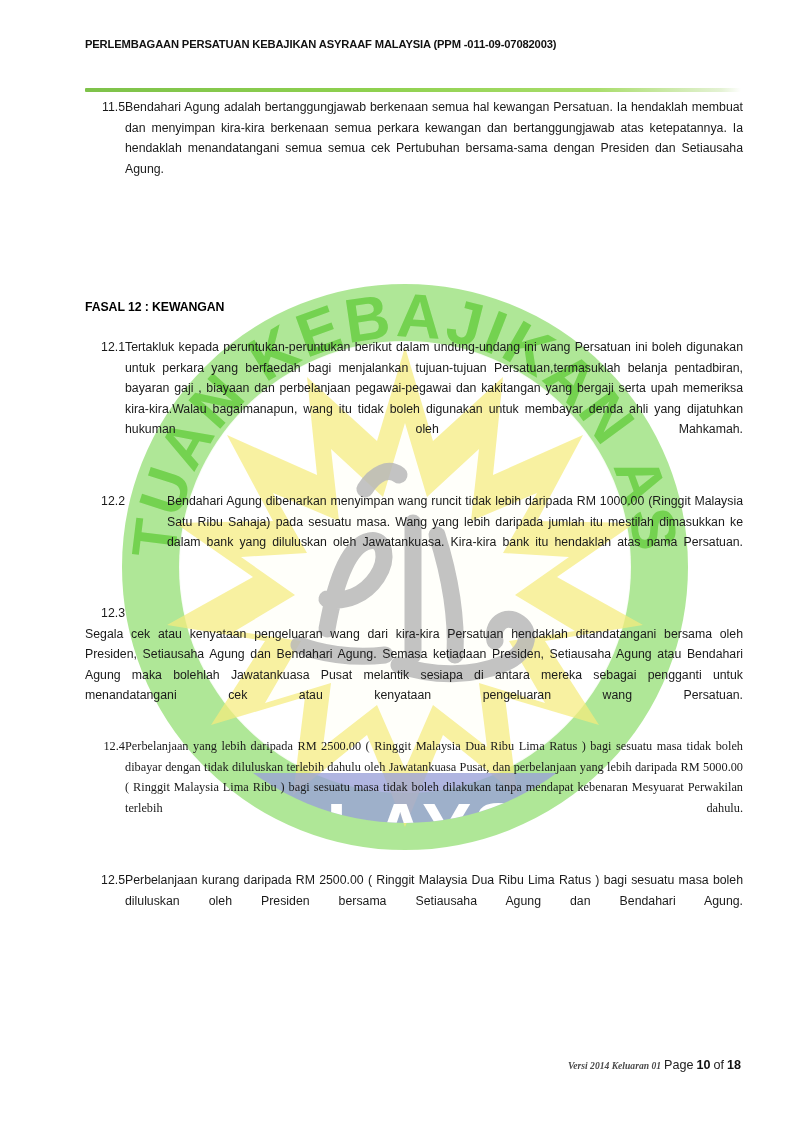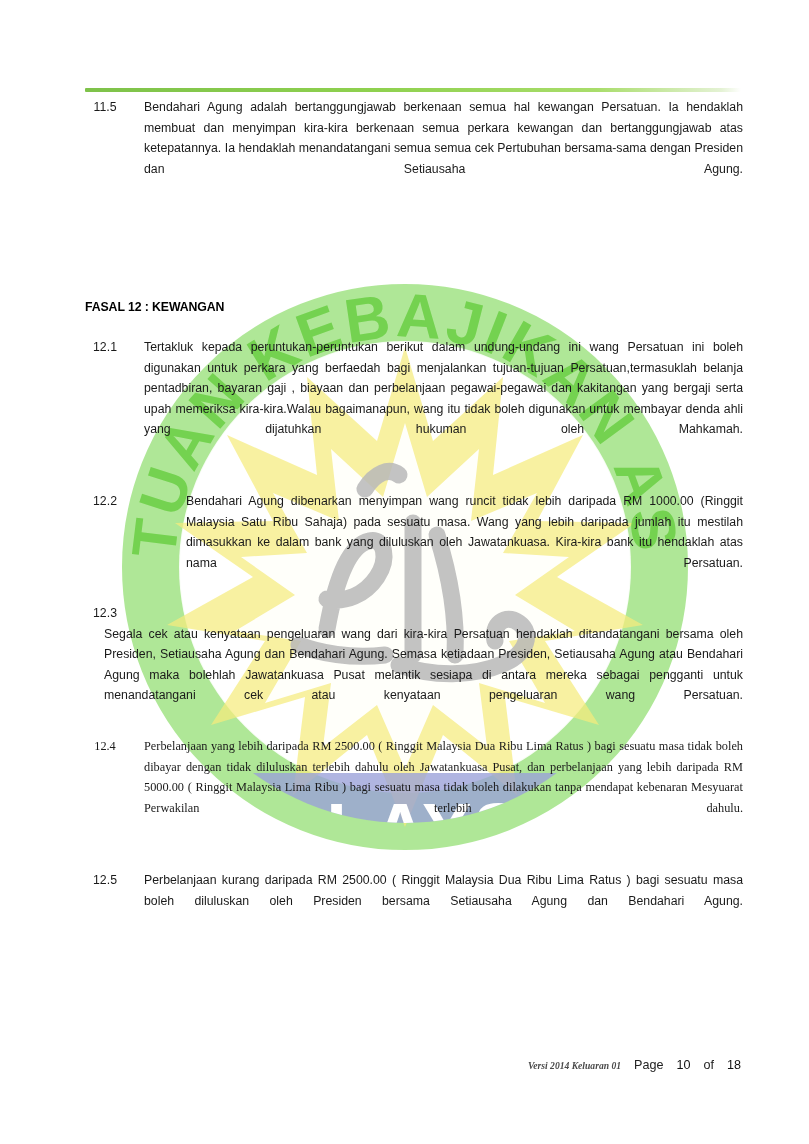--- a/index.html
+++ b/index.html
@@ -76,28 +76,27 @@
     position: absolute;
     display: flex;
     align-items: flex-start;
     font-size: 12.3px;
     line-height: 20.6px;
     color: #1a1a1a;
   }
   .clause .num {
     flex: 0 0 auto;
     width: 40px;
-    text-align: center;
+    text-align: right;
   }
   .clause .body {
     flex: 1 1 auto;
     text-align: justify;
     text-justify: inter-word;
     hyphens: none;
-    margin-left: 19px;
   }
   .clause .body::after {
     content: "";
     display: inline-block;
     width: 100%;
   }
 
   .section-head {
     position: absolute;
     left: 85px;
@@ -117,38 +116,38 @@
   #clause-12-4 { left: 85px; top: 736px; width: 658px; font-family: Liberation Serif, serif; }
   #clause-12-5 { left: 85px; top: 870px; width: 658px; }
 
   
   .footer {
     position: absolute;
     right: 68px;
     top: 1058px;
     display: flex;
     align-items: baseline;
-    gap: 13px;
+    gap: 3px;
     white-space: nowrap;
   }
   .footer .versi {
     font-family: "Liberation Serif", serif;
     font-style: italic;
     font-size: 9.6px;
     color: #4a4a4a;
     font-weight: bold;
   }
   .footer .page-label {
     font-size: 12.6px;
     color: #222222;
   }
   .footer .page-num,
   .footer .page-total {
     font-size: 12.6px;
-    font-weight: normal;
+    font-weight: bold;
     color: #111111;
   }
 </style>
 </head>
 <body>
 
 <div class="page">
 
   <div class="watermark">
     <svg viewBox="0 0 585 588" xmlns="http://www.w3.org/2000/svg" aria-hidden="true">
@@ -197,20 +196,21 @@
       <g clip-path="url(#circClip)">
         <rect x="0" y="500" width="585" height="110" fill="#9aa0d8" opacity="0.78"></rect>
         <text x="292" y="582" text-anchor="middle" font-family="'Liberation Sans', sans-serif" font-size="74" font-weight="bold" fill="#ffffff" letter-spacing="2">MALAYSIA</text>
       </g>
     </svg>
   </div>
 
   <div class="content">
 
     <div class="doc-header">
+      <div class="title">PERLEMBAGAAN PERSATUAN KEBAJIKAN ASYRAAF MALAYSIA (PPM -011-09-07082003)</div>
     </div>
     <div class="header-rule"></div>
 
     <div class="clause" id="clause-11-5">
       <span class="num">11.5</span>
       <span class="body">Bendahari Agung adalah bertanggungjawab berkenaan semua hal kewangan Persatuan. Ia hendaklah membuat dan menyimpan kira-kira berkenaan semua perkara kewangan dan bertanggungjawab atas ketepatannya. Ia hendaklah menandatangani semua semua cek Pertubuhan bersama-sama dengan Presiden dan Setiausaha Agung.</span>
     </div>
 
 
     <div class="section-head" id="fasal-12">FASAL 12 : KEWANGAN</div>

